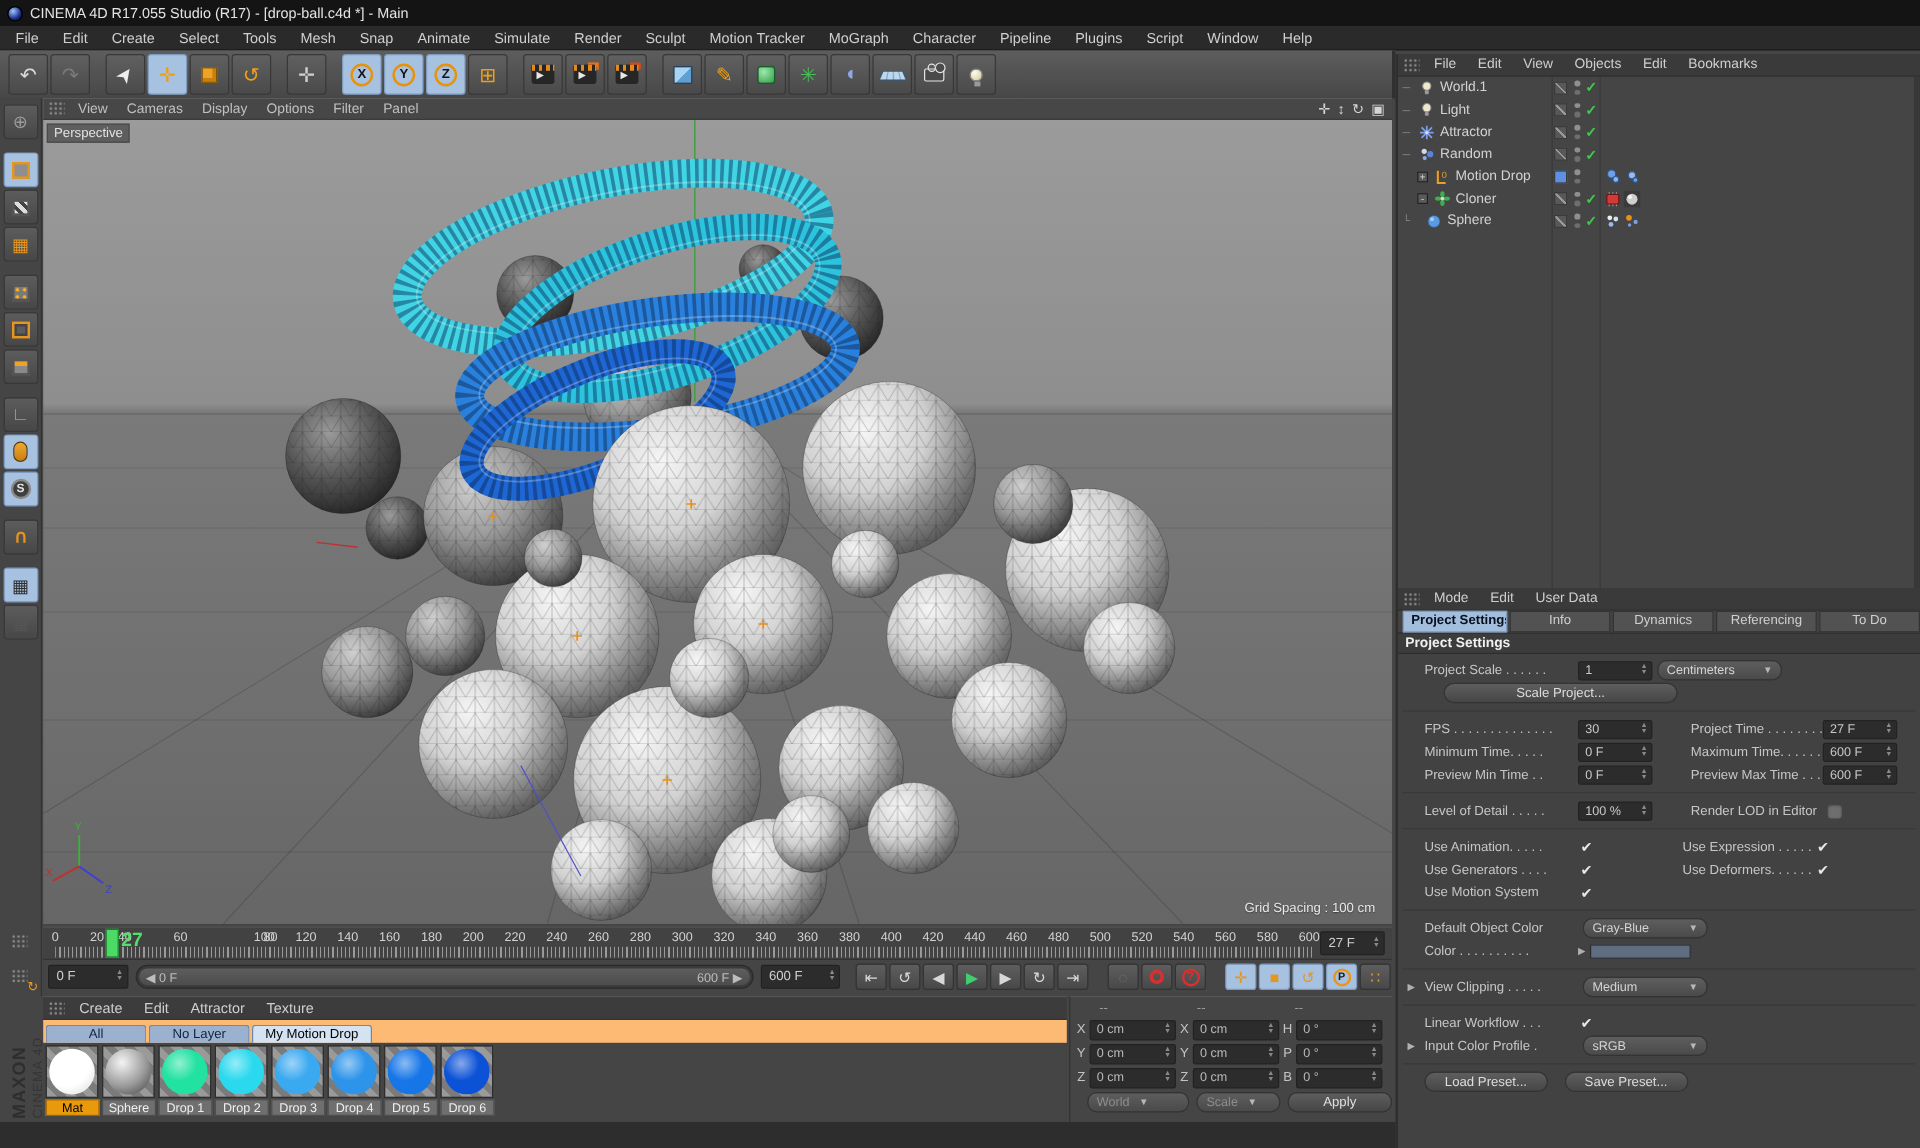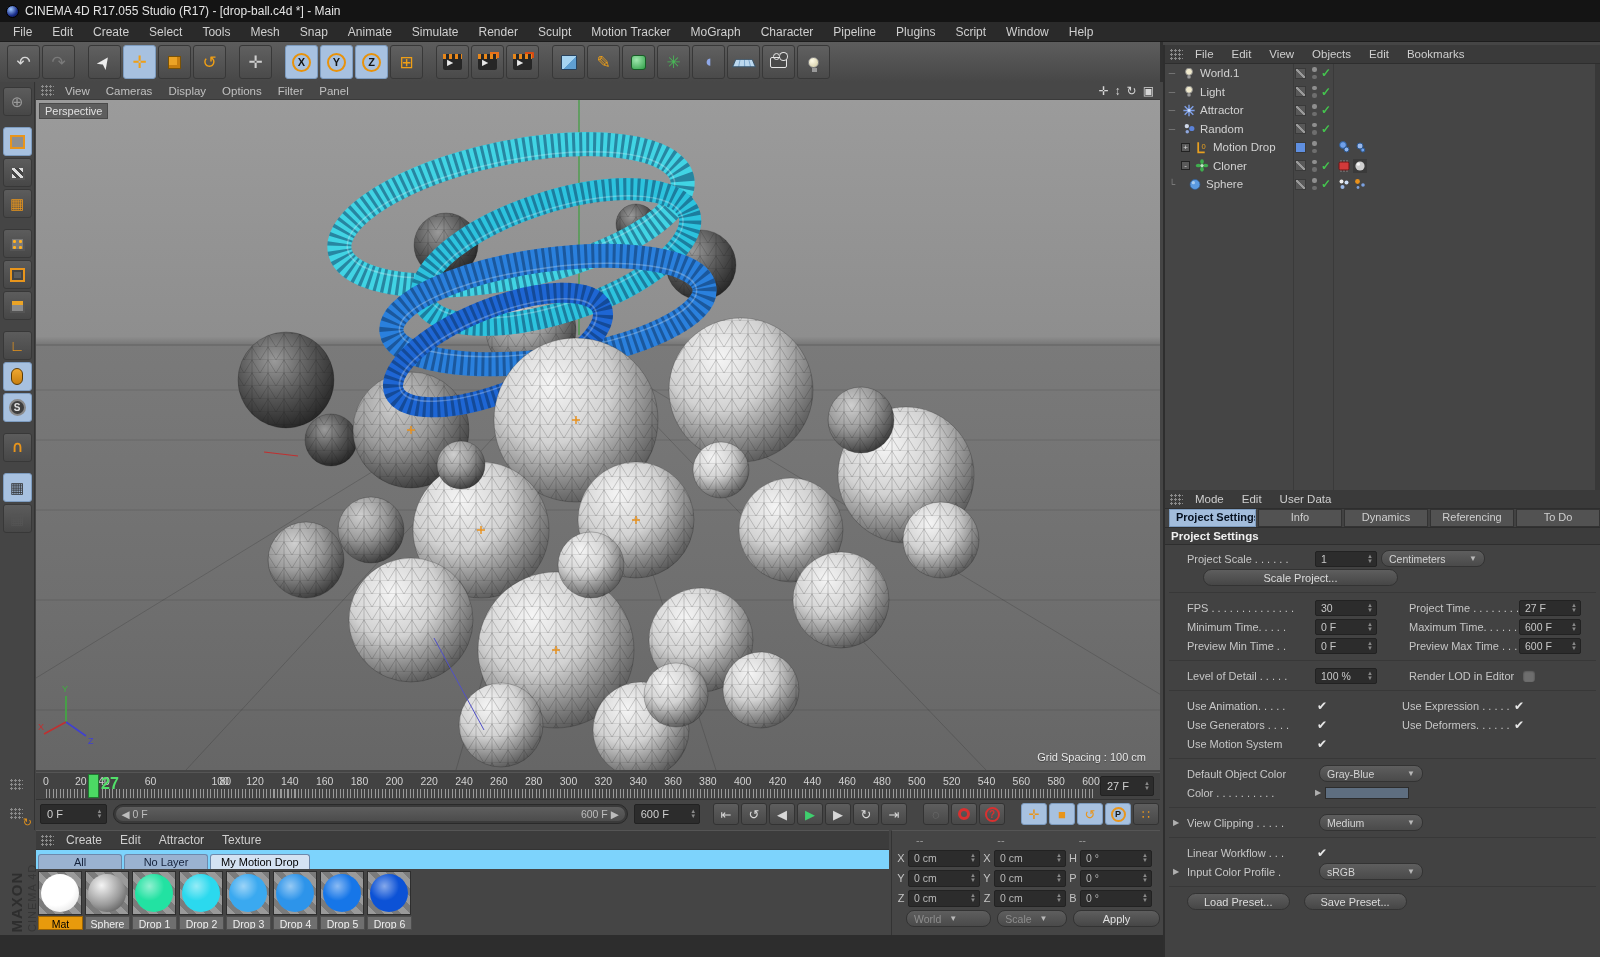--- a/index.html
+++ b/index.html
@@ -121,21 +121,21 @@
 
   
   #brand { position:absolute; left:0; top:830px; width:36px; height:105px; background:#454545; overflow:hidden; }
   #brand .b1 { position:absolute; left:-34px; top:44px; transform:rotate(-90deg); transform-origin:center;
     font-weight:bold; font-size:15px; color:#2e2e2e; letter-spacing:1px; width:100px; }
   #brand .b2 { position:absolute; left:-18px; top:46px; transform:rotate(-90deg); transform-origin:center;
     font-size:11px; color:#363636; width:100px; letter-spacing:1px; }
   #matmgr { position:absolute; left:36px; top:830px; width:853px; height:105px; background:#454545;
     border-top:1px solid #555; }
   #matmenu { display:flex; align-items:center; height:19px; background:#3c3c3c; border-bottom:1px solid #333; }
-  #mattabs { display:flex; align-items:flex-end; height:19px; gap:2px; padding-left:2px; background:#7dd3fc; }
+  #mattabs { display:flex; align-items:flex-end; height:19px; gap:2px; padding-left:2px; background:#fdba74; }
   .mtab { min-width:84px; text-align:center; font-size:11px; color:#14213a; background:#9ab2d0;
     border:1px solid #6d89ac; border-bottom:none; padding:1px 10px; border-radius:3px 3px 0 0; }
   .mtab.sel { background:#d4e2f2; color:#000; }
   #matitems { display:flex; gap:2px; padding:2px 0 0 2px; }
   .mat-item { width:45px; }
   .mat-thumb { width:44px; height:44px; border:1px solid #2e2e2e;
     background:repeating-linear-gradient(45deg,#9a9a9a 0 6px,#7b7b7b 6px 12px);
     display:flex; align-items:center; justify-content:center; }
   .mat-ball { width:38px; height:38px; border-radius:50%; }
   .mat-label { margin-top:1px; height:14px; background:#6f6f6f; color:#efefef; font-size:10.5px;

